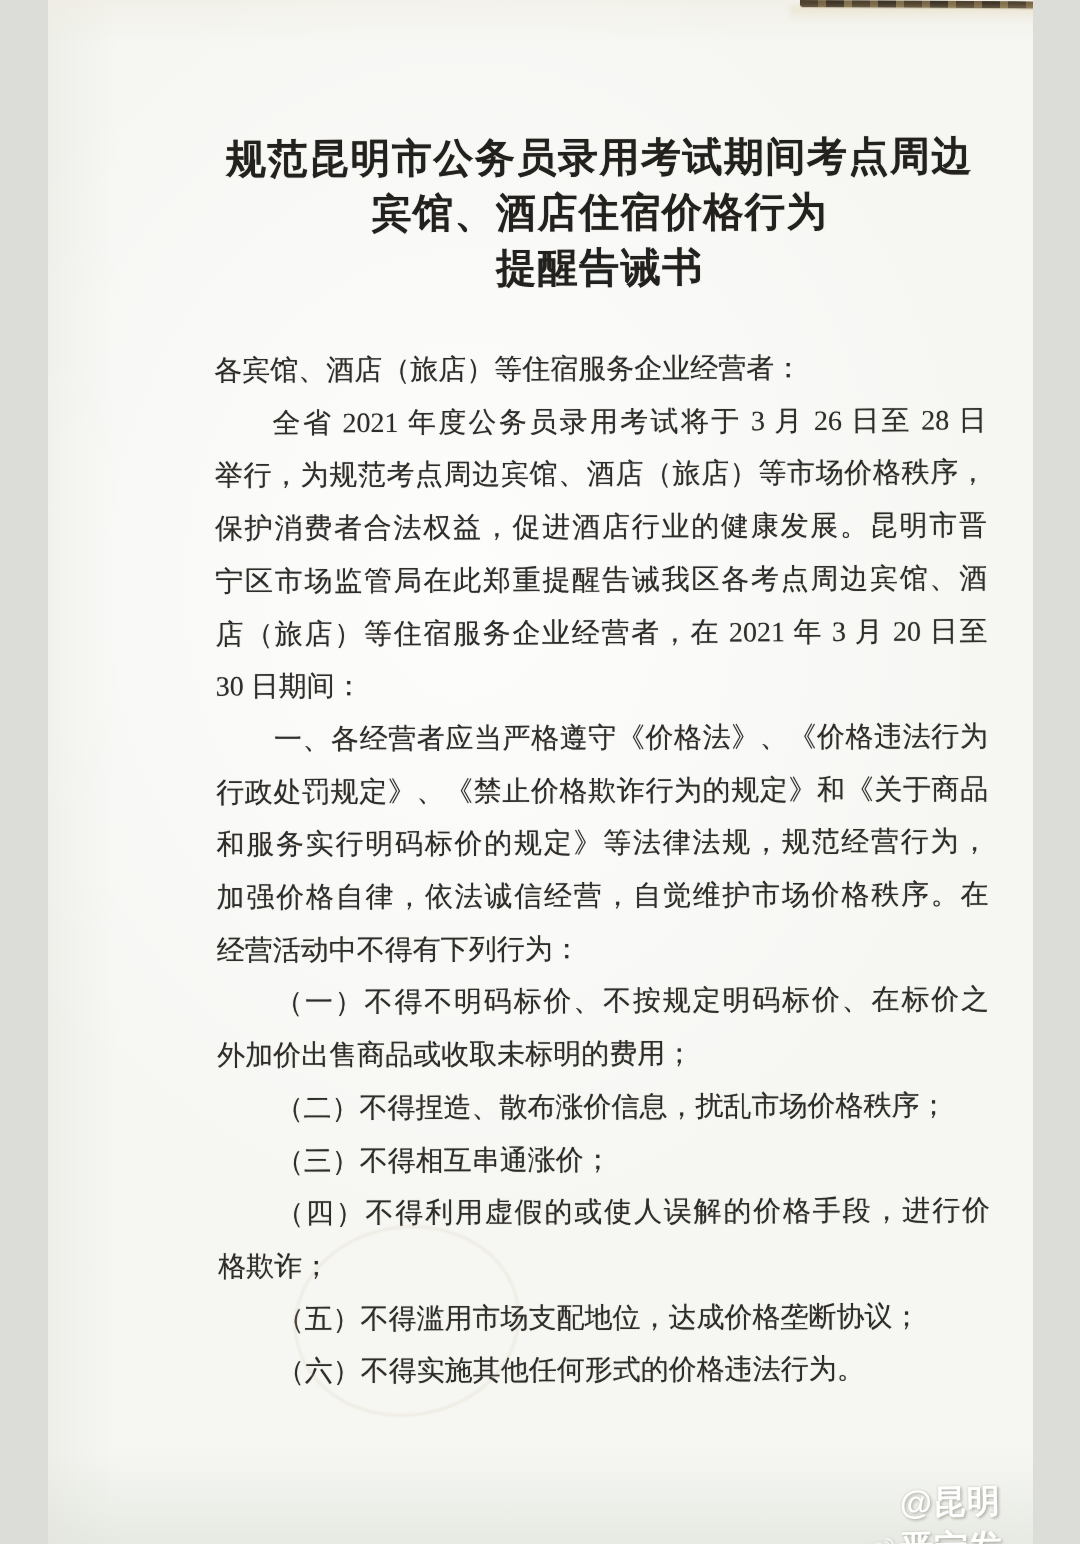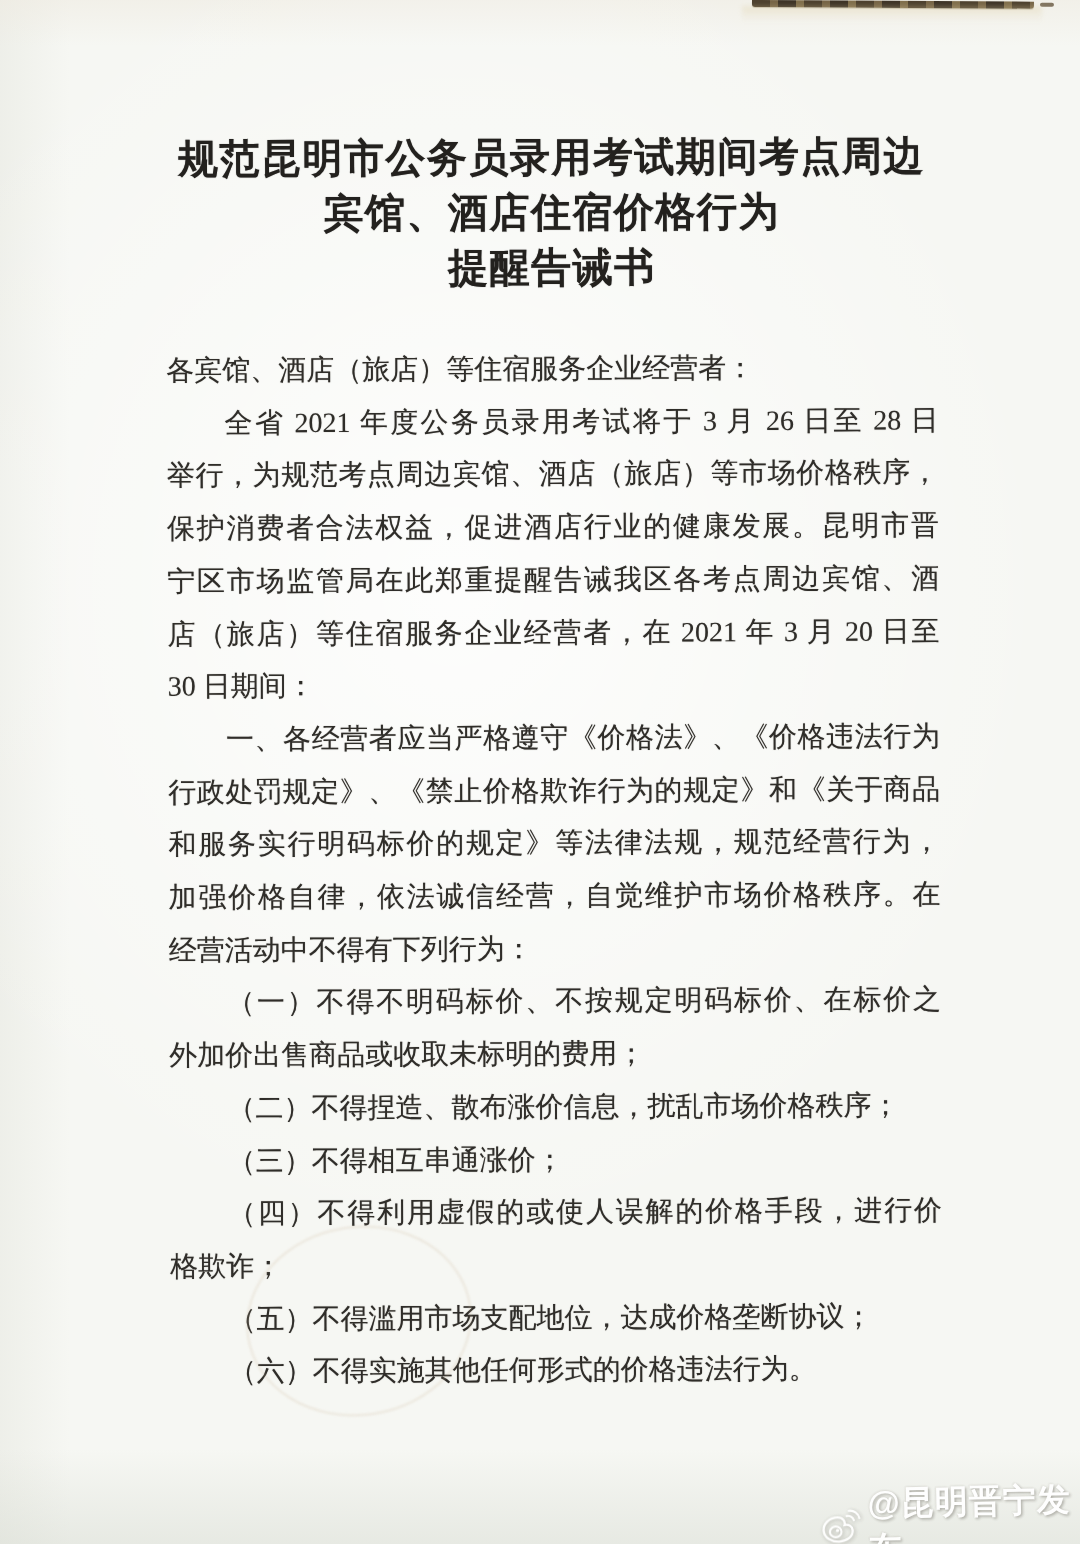--- a/index.html
+++ b/index.html
@@ -1,19 +1,19 @@
 <!DOCTYPE html>
 <html><head>
 <meta charset="utf-8">
 <title>Scanned Notice</title>
 <style>
   html,body{margin:0;padding:0;background:#dcdcd8;}
   .page{
     position:relative;
-    width:1080px;height:1544px;
+    width:985px;height:1544px;
     margin:0 auto;
     overflow:hidden;
     background:
       radial-gradient(90% 70% at 42% 38%, rgba(255,255,255,0.78), rgba(255,255,255,0) 62%),
       linear-gradient(180deg, rgba(238,234,224,0.55) 0px, rgba(238,234,224,0) 46px),
       linear-gradient(0deg, rgba(216,220,211,0.50) 0px, rgba(216,220,211,0) 95px),
       linear-gradient(90deg, rgba(228,229,221,0.45) 0px, rgba(228,229,221,0) 70px),
       #f6f7f3;
   }
   

